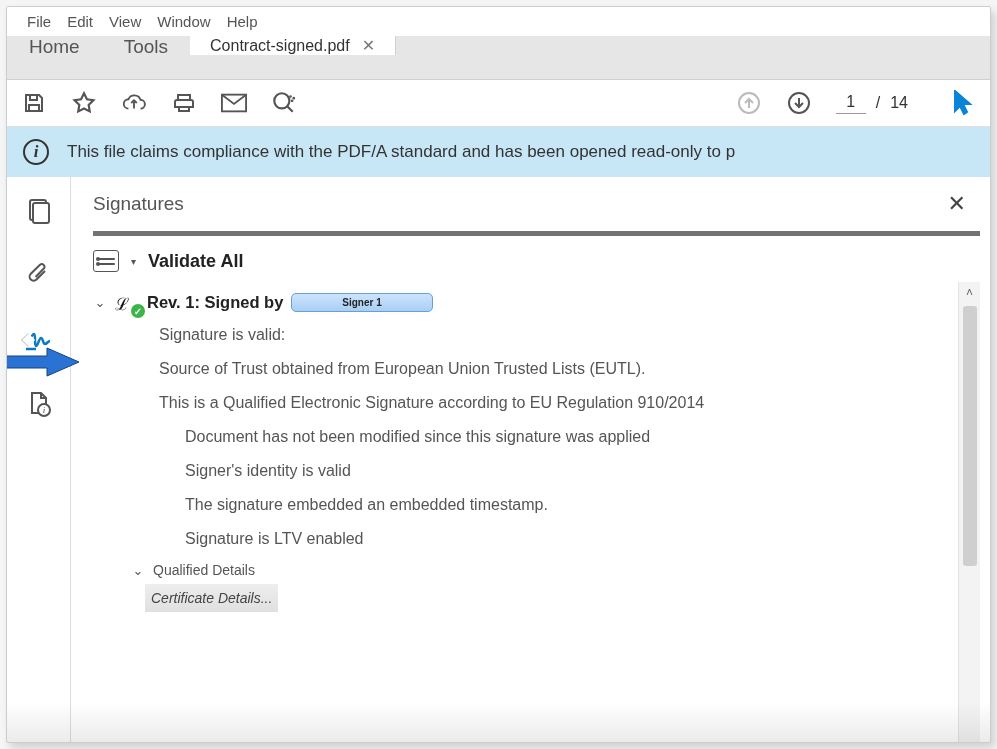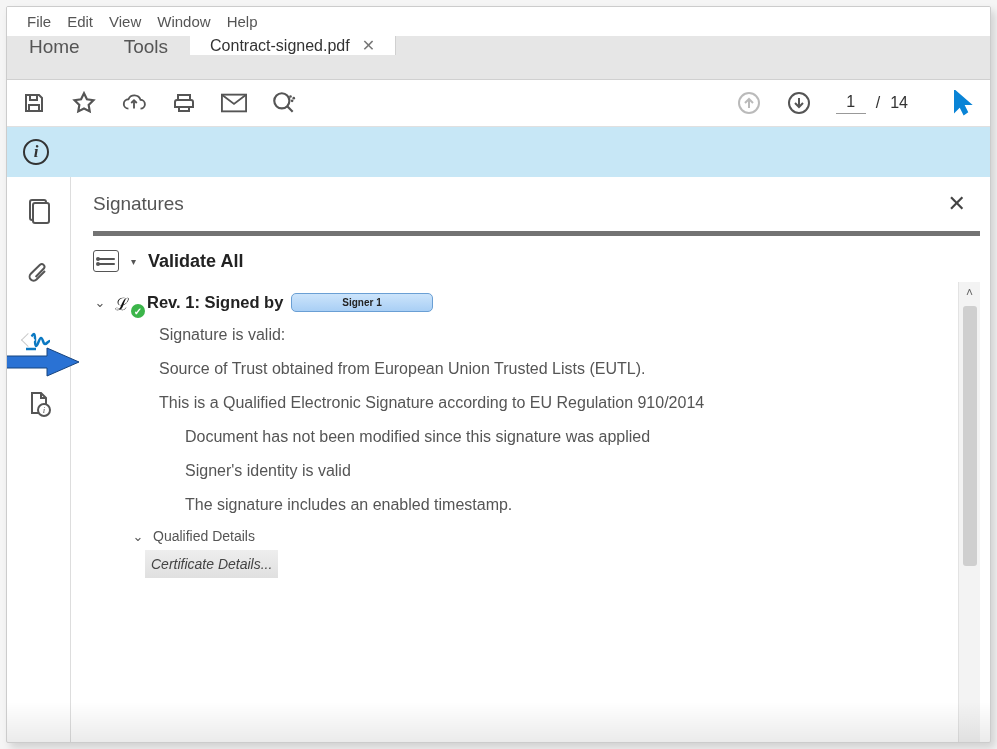--- a/index.html
+++ b/index.html
@@ -326,20 +326,21 @@
       </div>
       <div class="ico cursor-icon" style="margin-left:18px">
         <svg width="20" height="26" viewBox="0 0 20 26">
             <polygon points="2,1 2,21 7,16 11,24 14,22 10,14 17,14"></polygon>
           </svg>
       </div>
     </div>
 
     <div class="banner">
       <div class="infoicon">i</div>
+      <div>This file claims compliance with the PDF/A standard and has been opened read-only to p</div>
     </div>
 
     <div class="body">
 
       <div class="bigarrow">
         <svg width="82" height="30" viewBox="0 0 82 30">
           <polygon points="0,9 48,9 48,1 80,15 48,29 48,21 0,21"></polygon>
         </svg>
       </div>
 
@@ -399,21 +400,22 @@
             <span class="rev">Rev. 1: Signed by</span>
             <span class="signer-badge">Signer 1</span>
           </div>
 
           <div class="details">
             <div>Signature is valid:</div>
             <div>Source of Trust obtained from European Union Trusted Lists (EUTL).</div>
             <div>This is a Qualified Electronic Signature according to EU Regulation 910/2014</div>
             <div class="indent">Document has not been modified since this signature was applied</div>
             <div class="indent">Signer's identity is valid</div>
-            <div class="indent">The signature includes an enabled timestamp.</div>
+            <div class="indent">The signature embedded an embedded timestamp.</div>
+            <div class="indent">Signature is LTV enabled</div>
           </div>
 
           <div class="sigdet-row" style="margin-top:14px">
             <span class="chev">⌄</span>
             <span>Qualified Details</span>
           </div>
 
           <div class="certlink">Certificate Details...</div>
 
           

